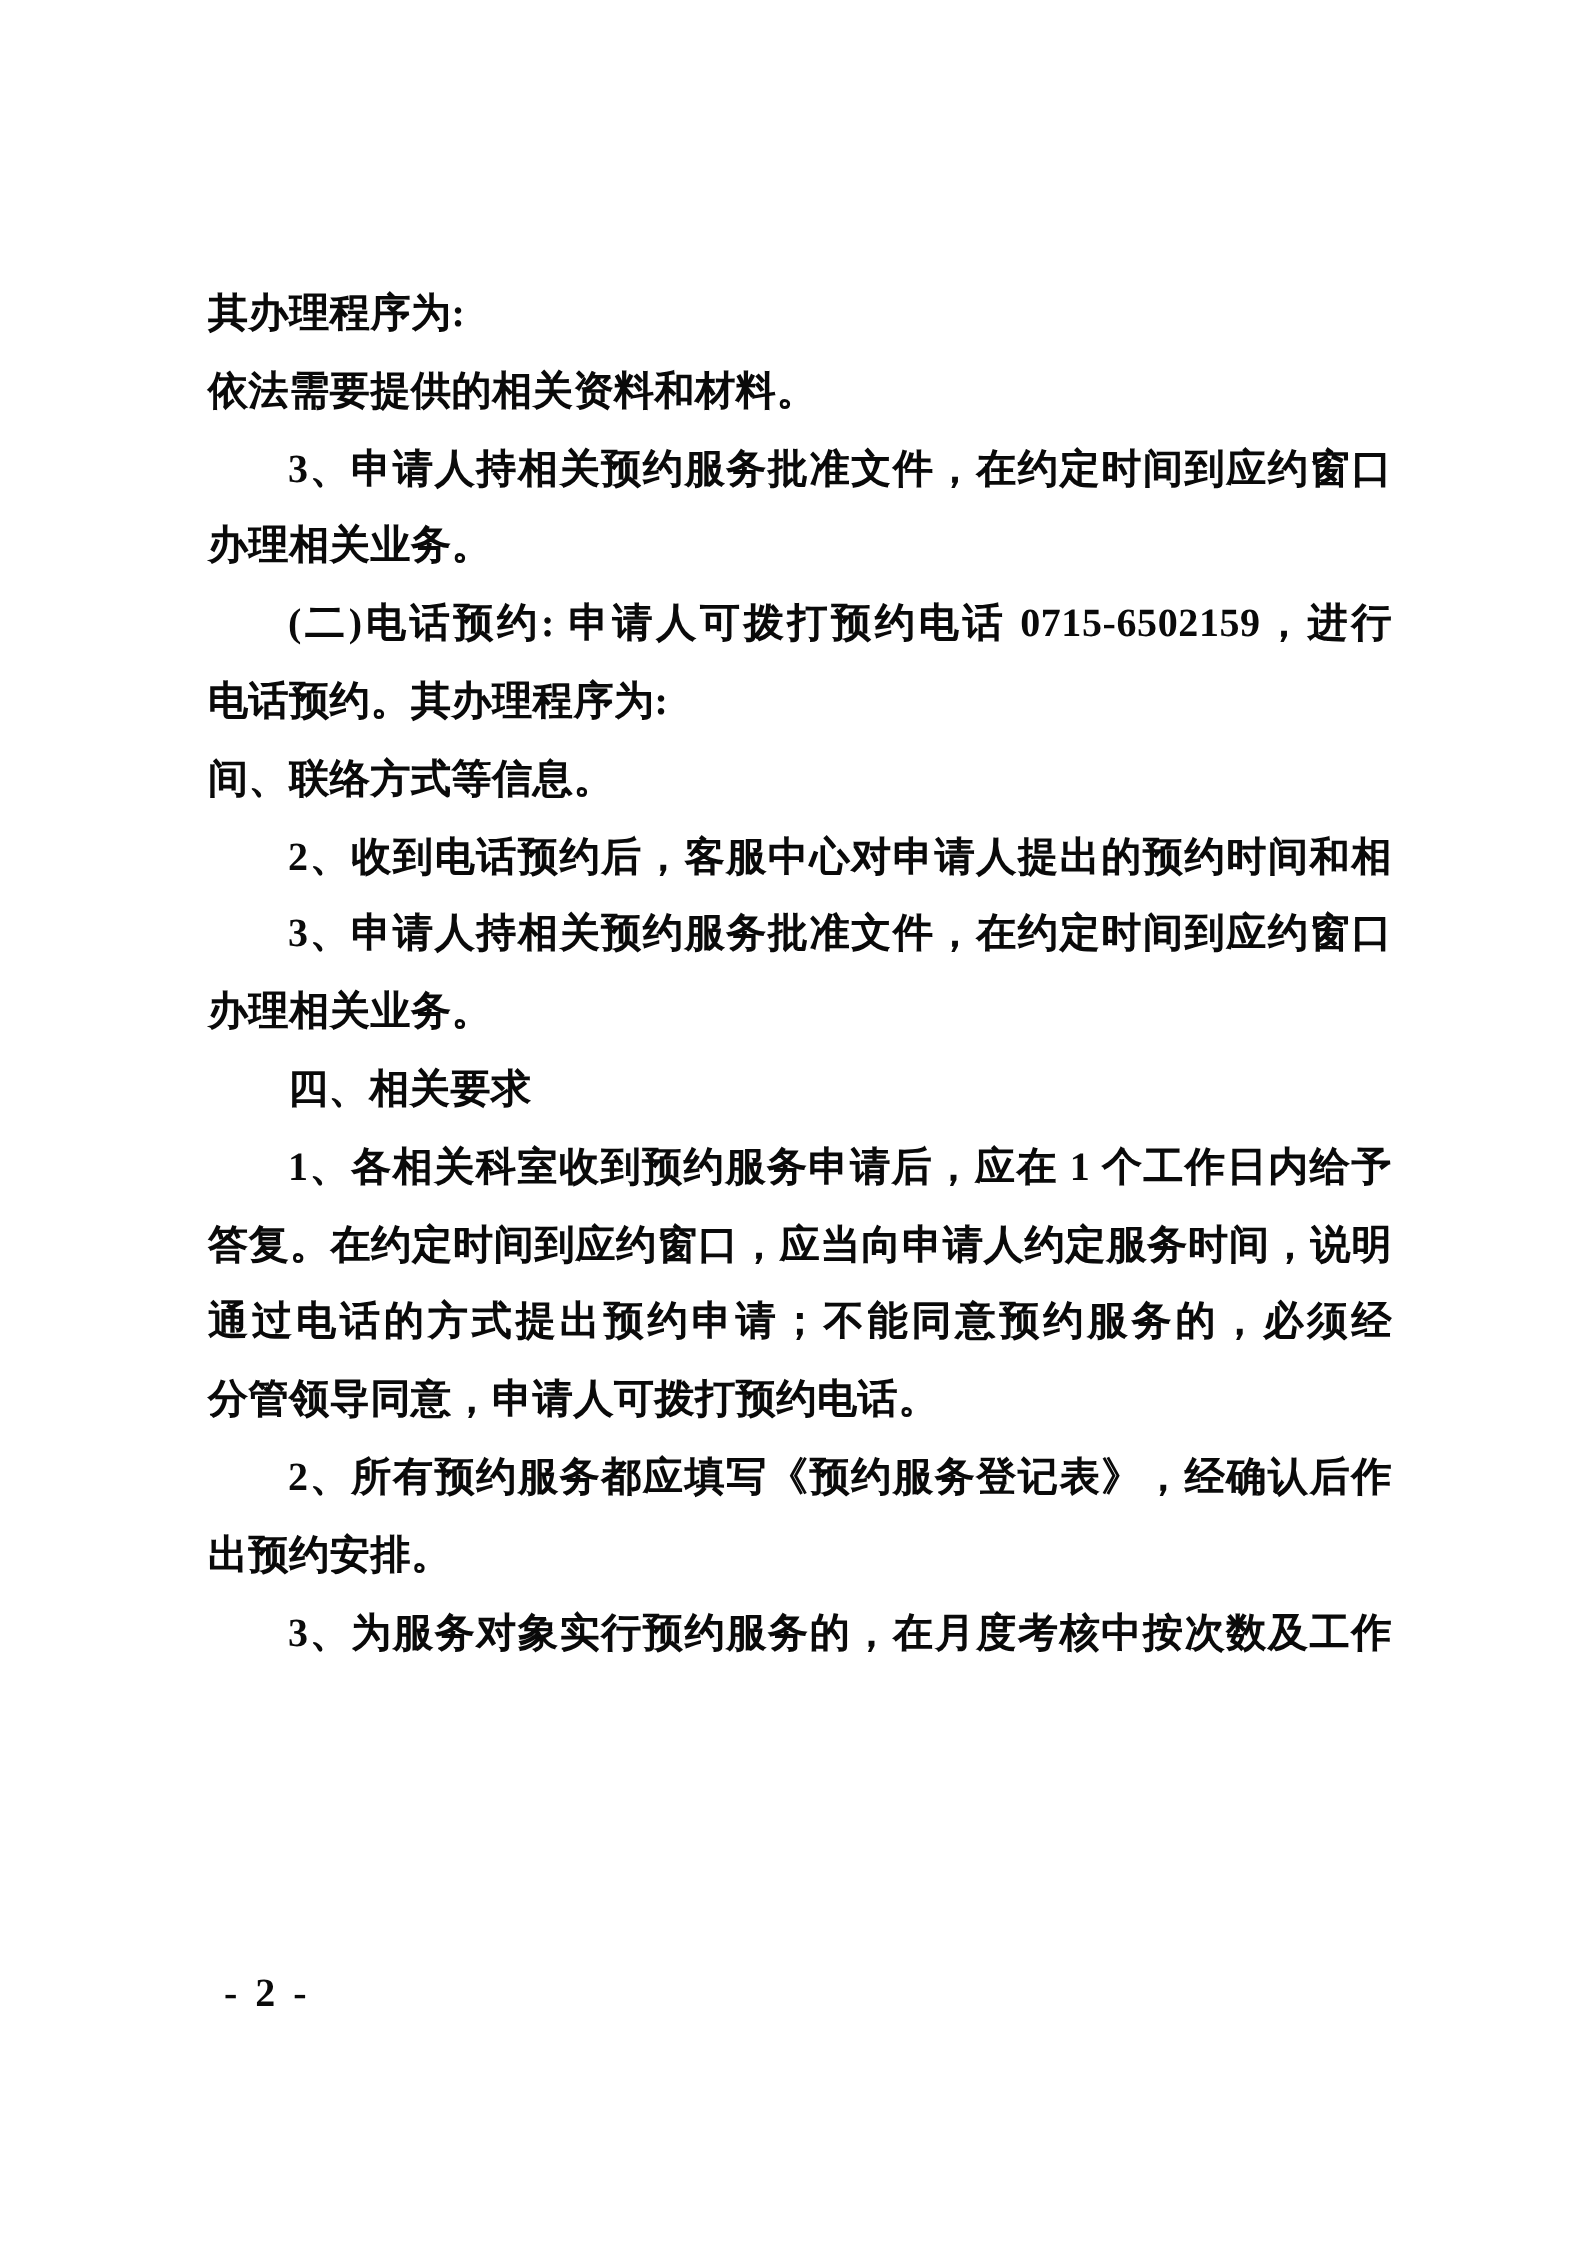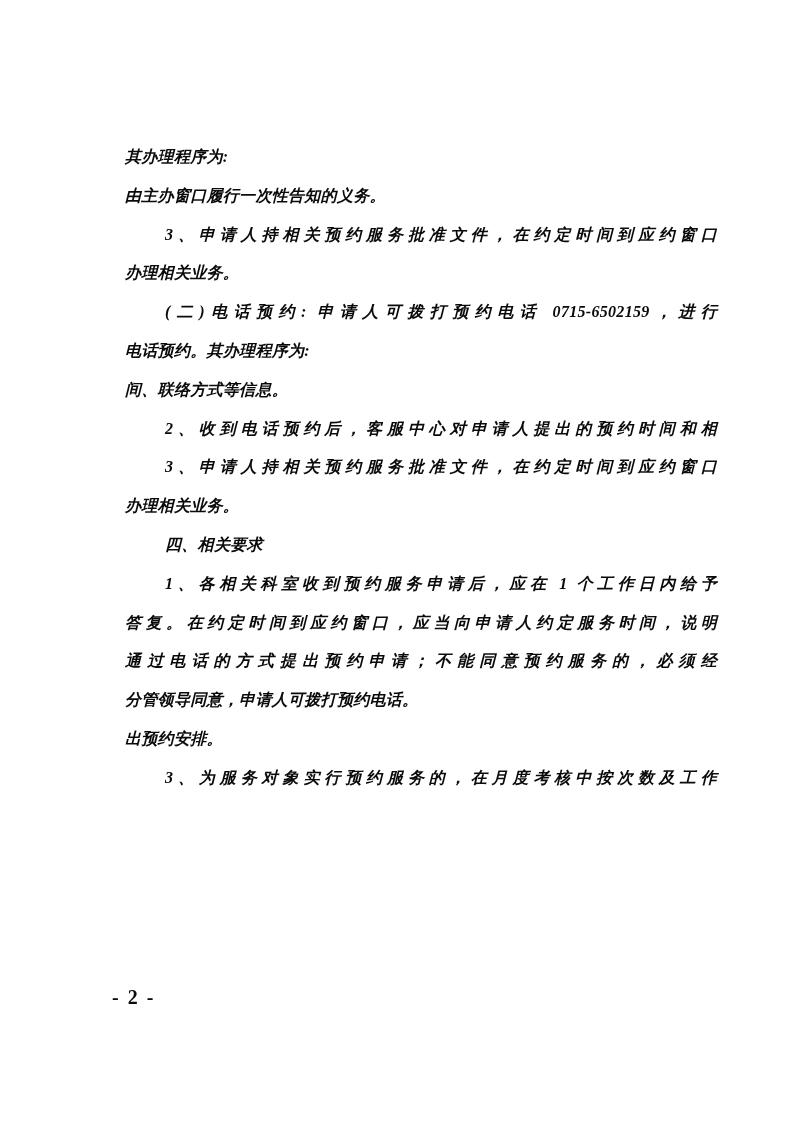--- a/index.html
+++ b/index.html
@@ -12,28 +12,27 @@
     width: 791px;
     height: 1123px;
     margin: 0 auto;
     background: #ffffff;
     overflow: hidden;
     font-family: "Liberation Serif", "DejaVu Serif", serif;
     color: #0a0a0a;
   }
   .doc-body {
     position: absolute;
-    left: 125px;
+    left: 104px;
     top: 138px;
     width: 592px;
-    font-size: 16px;
+    font-size: 20px;
     line-height: 38.8px;
     font-weight: 600;
     letter-spacing: 0.3px;
-    font-style: italic;
   }
   .line {
     min-height: 38.8px;
     text-align: left;
   }
   .line.indent {
     padding-left: 40px;
   }
   .line.justify {
     text-align: justify;
@@ -48,31 +47,32 @@
     font-weight: 600;
     letter-spacing: 2px;
   }
 </style>
 </head>
 <body>
 
 <div class="page">
   <div class="doc-body" id="doc-body">
       <div class="line">其办理程序为:</div>
-      <div class="line">由主办窗口履行一次性告知的义务。</div>
+      <div class="line">依法需要提供的相关资料和材料。</div>
       <div class="line indent justify">3、申请人持相关预约服务批准文件，在约定时间到应约窗口</div>
       <div class="line">办理相关业务。</div>
       <div class="line indent justify">(二)电话预约: 申请人可拨打预约电话 0715-6502159，进行</div>
       <div class="line">电话预约。其办理程序为:</div>
       <div class="line">间、联络方式等信息。</div>
       <div class="line indent justify">2、收到电话预约后，客服中心对申请人提出的预约时间和相</div>
       <div class="line indent justify">3、申请人持相关预约服务批准文件，在约定时间到应约窗口</div>
       <div class="line">办理相关业务。</div>
       <div class="line indent">四、相关要求</div>
       <div class="line indent justify">1、各相关科室收到预约服务申请后，应在 1 个工作日内给予</div>
       <div class="line justify">答复。在约定时间到应约窗口，应当向申请人约定服务时间，说明</div>
       <div class="line justify">通过电话的方式提出预约申请；不能同意预约服务的，必须经</div>
       <div class="line">分管领导同意，申请人可拨打预约电话。</div>
+      <div class="line indent justify">2、所有预约服务都应填写《预约服务登记表》，经确认后作</div>
       <div class="line">出预约安排。</div>
       <div class="line indent justify">3、为服务对象实行预约服务的，在月度考核中按次数及工作</div>
     </div>
   <div class="page-number">- 2 -</div>
 </div>
 
 </body></html>

